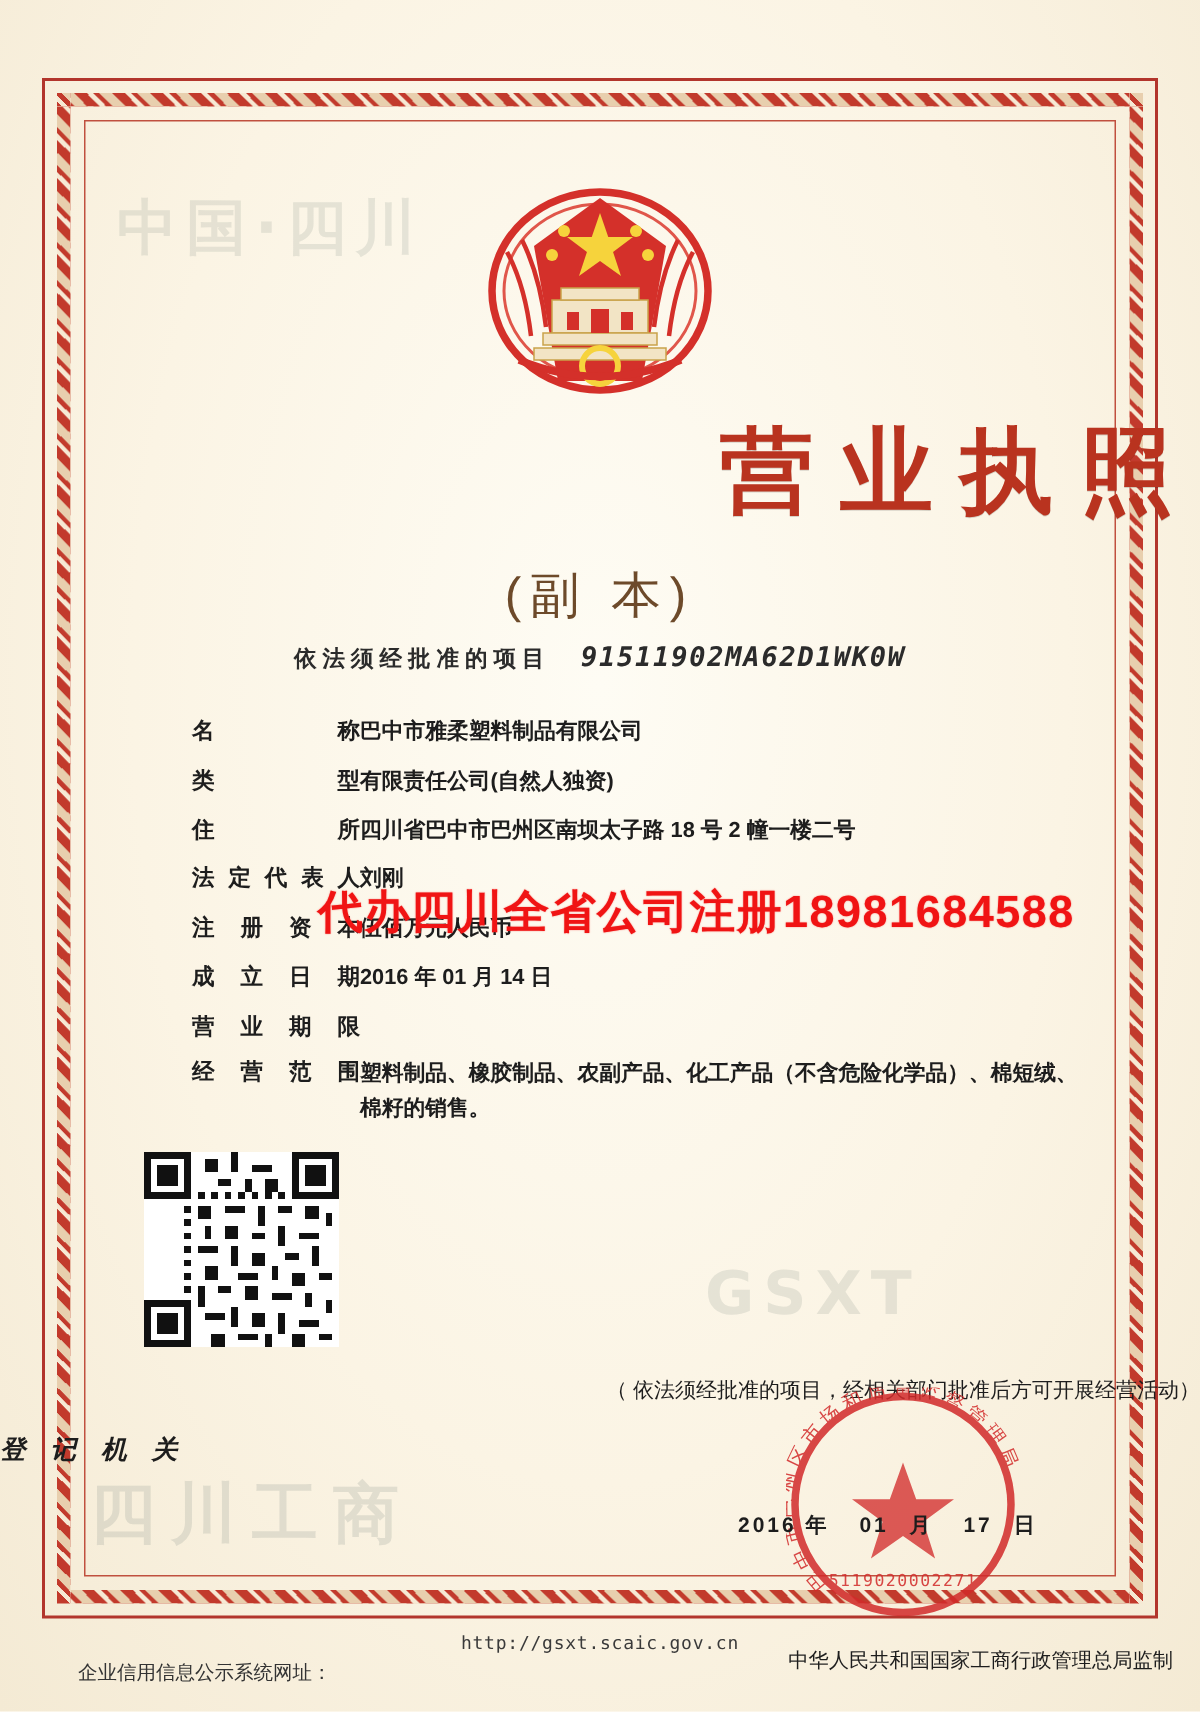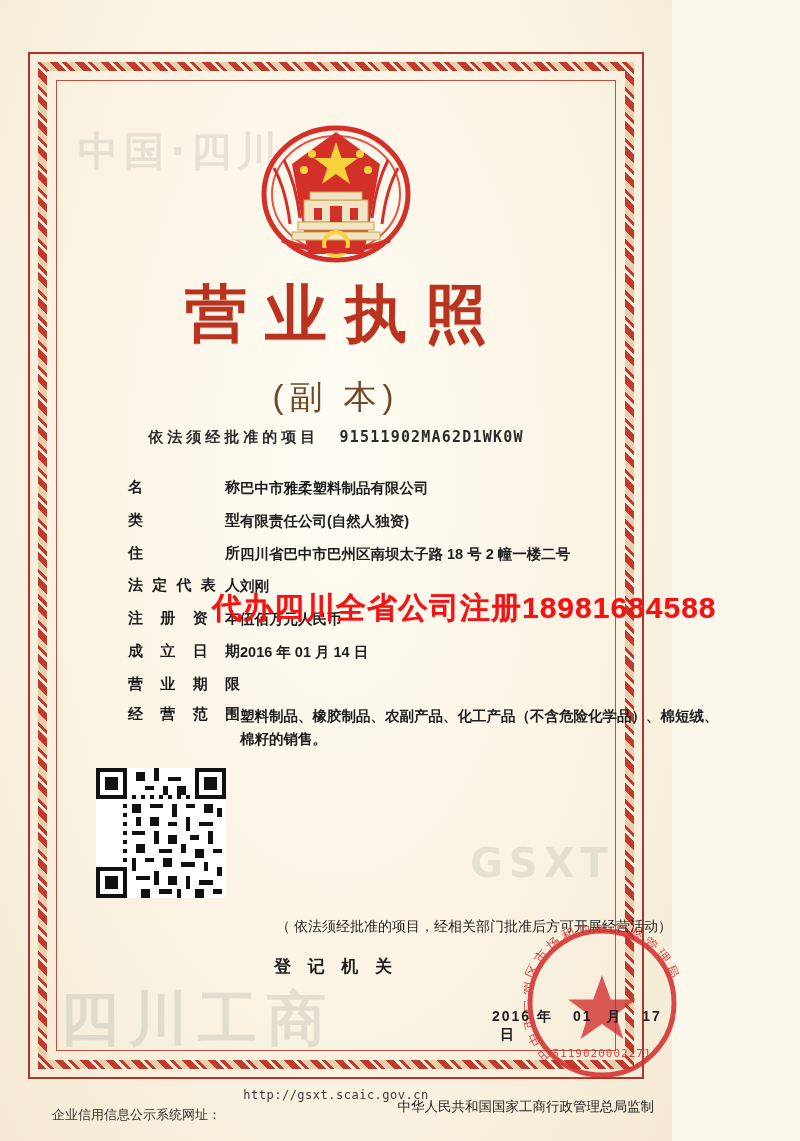--- a/index.html
+++ b/index.html
@@ -5,21 +5,21 @@
   html,body{margin:0;padding:0;}
   body{
     width:800px;height:1141px;
     background:#fdf8ee;
     font-family:"Liberation Sans","DejaVu Sans",sans-serif;
     position:relative;overflow:hidden;
   }
 
   
   .page{
-    position:absolute;left:0;top:0;width:672px;height:1141px;
+    position:absolute;left:0;top:0;width:800px;height:1141px;
     background:
       radial-gradient(ellipse at 50% 40%, #fefcf4 0%, #fbf4e4 55%, #f4ead4 100%);
   }
 
   
   .border-outer{
     position:absolute;left:28px;top:52px;right:28px;bottom:62px;
     border:2px solid #b2352c;
   }
   .border-key{
@@ -38,40 +38,40 @@
   }
 
   
   .emblem{
     position:absolute;left:50%;top:108px;transform:translateX(-50%);
     width:168px;height:168px;
   }
 
   
   .title{
-    position:absolute;left:0;right:0;top:272px;text-align:center;
+    position:absolute;left:0;right:0;top:272px;text-align:right;
     font-family:"DejaVu Sans","Liberation Sans",sans-serif;
     font-size:62px;font-weight:bold;color:#b9331f;
     letter-spacing:18px;text-indent:18px;
     text-shadow:0 1px 0 rgba(0,0,0,.15);
   }
   .subtitle{
     position:absolute;left:0;right:0;top:375px;text-align:center;
     font-size:33px;color:#6d4a2a;letter-spacing:6px;
   }
 
   
   .credit-row{
     position:absolute;left:0;right:0;top:428px;text-align:center;
     font-size:15px;color:#2b2b2b;font-weight:bold;
   }
   .credit-label{letter-spacing:4px;}
   .credit-code{
     font-family:"DejaVu Sans Mono","Liberation Mono",monospace;
-    letter-spacing:1.2px;margin-left:16px;font-size:15px;
+    letter-spacing:1.2px;margin-left:16px;font-size:18px;font-style:italic;
   }
 
   
   .fields{
     position:absolute;left:128px;top:478px;width:600px;
     font-size:14.5px;color:#1d1d1d;
   }
   .field{display:flex;align-items:flex-start;margin-bottom:11px;}
   .f-label{
     width:112px;flex:0 0 112px;font-weight:bold;
@@ -87,22 +87,22 @@
     position:absolute;left:96px;top:768px;width:130px;height:130px;
     background:#fff;
   }
 
   
   .approval-note{
     position:absolute;left:0;right:0;top:918px;text-align:right;
     font-size:14px;color:#1d1d1d;font-weight:normal;padding-left:32px;
   }
   .reg-authority{
-    position:absolute;left:0;right:0;top:955px;text-align:center;
-    font-size:17px;color:#1d1d1d;font-weight:bold;letter-spacing:6px;
+    position:absolute;left:0;right:0;top:955px;
+    font-size:17px;color:#1d1d1d;font-weight:bold;letter-spacing:6px;font-style:italic;
   }
 
   
   .seal{
     position:absolute;left:524px;top:925px;width:156px;height:156px;
     opacity:.85;
   }
 
   
   .issue-date{
@@ -134,21 +134,21 @@
   }
 
   
   .wm{
     position:absolute;color:rgba(150,160,150,.22);
     font-family:"DejaVu Sans","Liberation Sans",sans-serif;
     font-weight:bold;pointer-events:none;white-space:nowrap;
   }
   .wm1{left:78px;top:124px;font-size:40px;letter-spacing:6px;}
   .wm2{left:470px;top:840px;font-size:40px;letter-spacing:6px;}
-  .wm3{left:60px;top:980px;font-size:59px;letter-spacing:10px;color:rgba(150,160,150,.25);}
+  .wm3{left:60px;top:980px;font-size:44px;letter-spacing:10px;color:rgba(150,160,150,.25);}
 
   
   .ad-overlay{
     position:absolute;left:212px;top:588px;
     font-size:30px;font-weight:bold;color:#f01414;
     letter-spacing:1px;white-space:nowrap;
     text-shadow:0 0 1px rgba(240,20,20,.6);
   }
 </style>
 </head>

